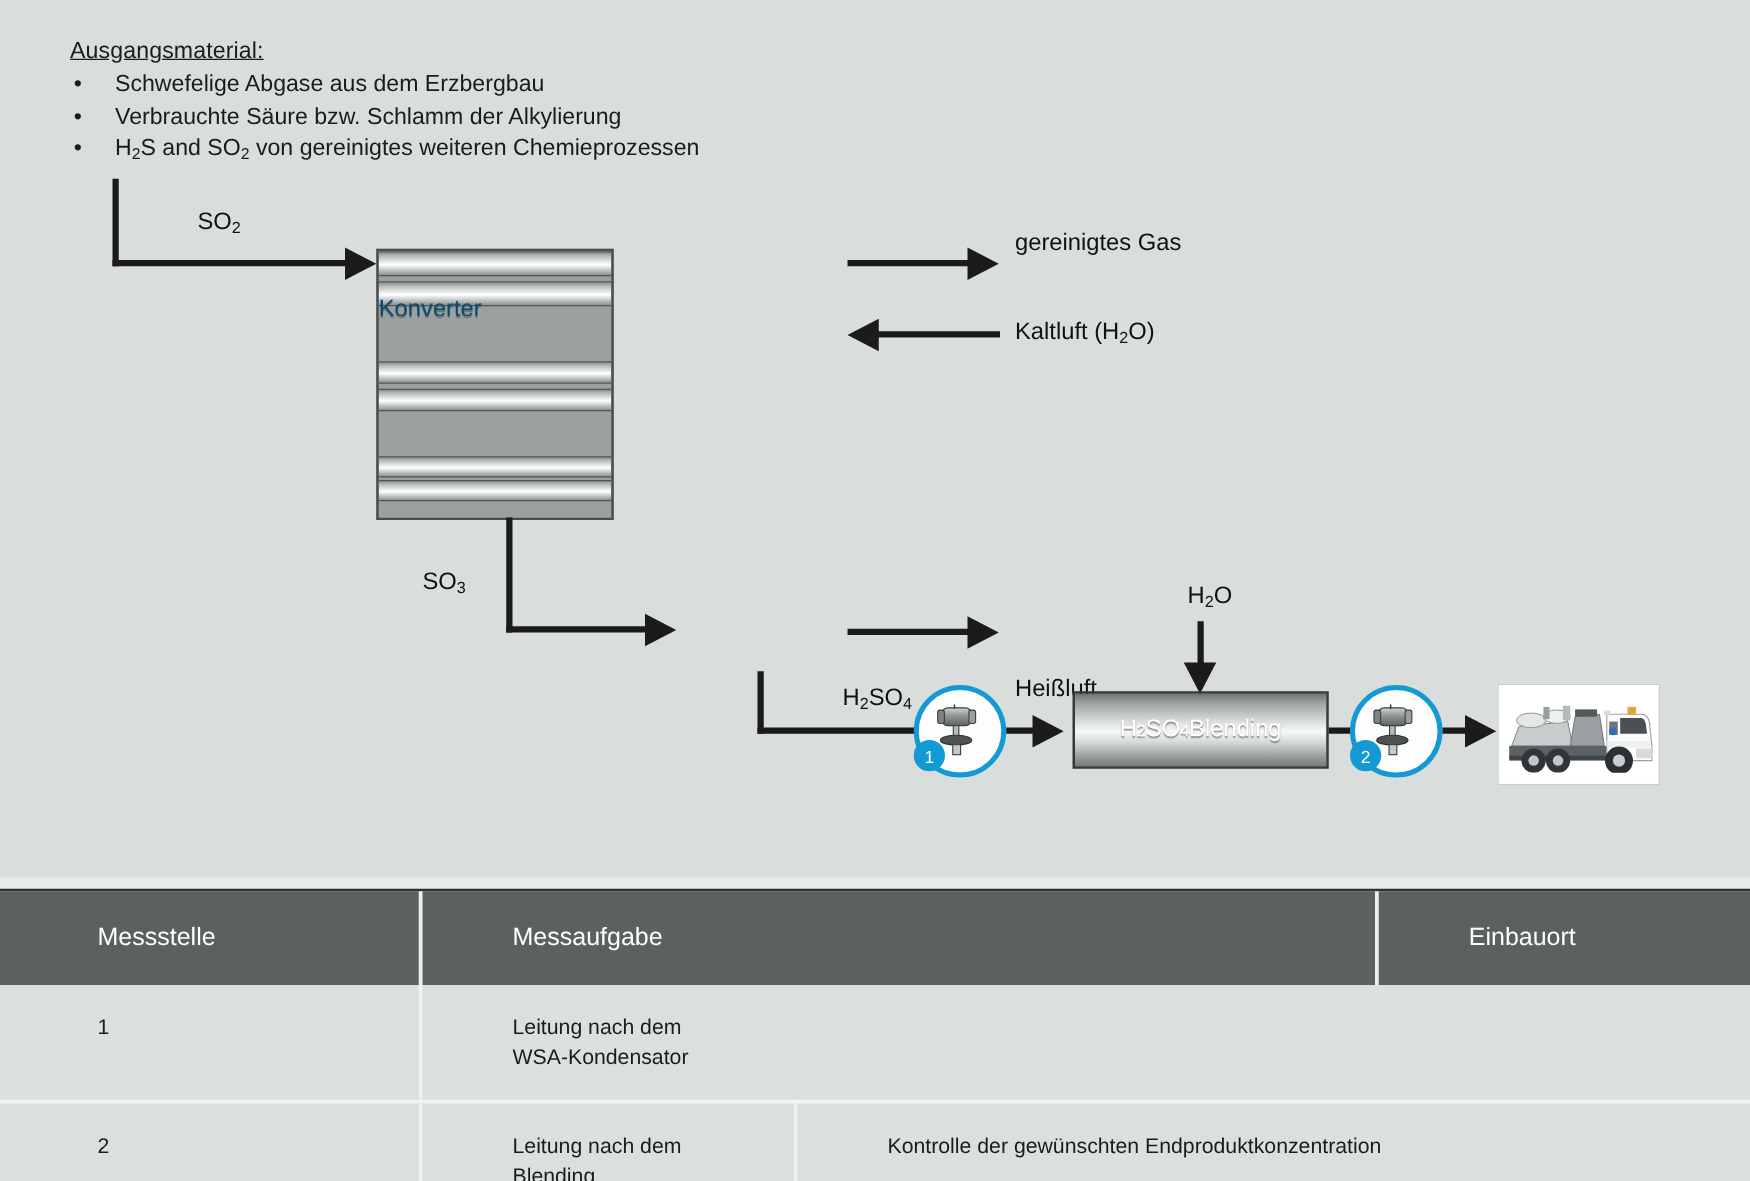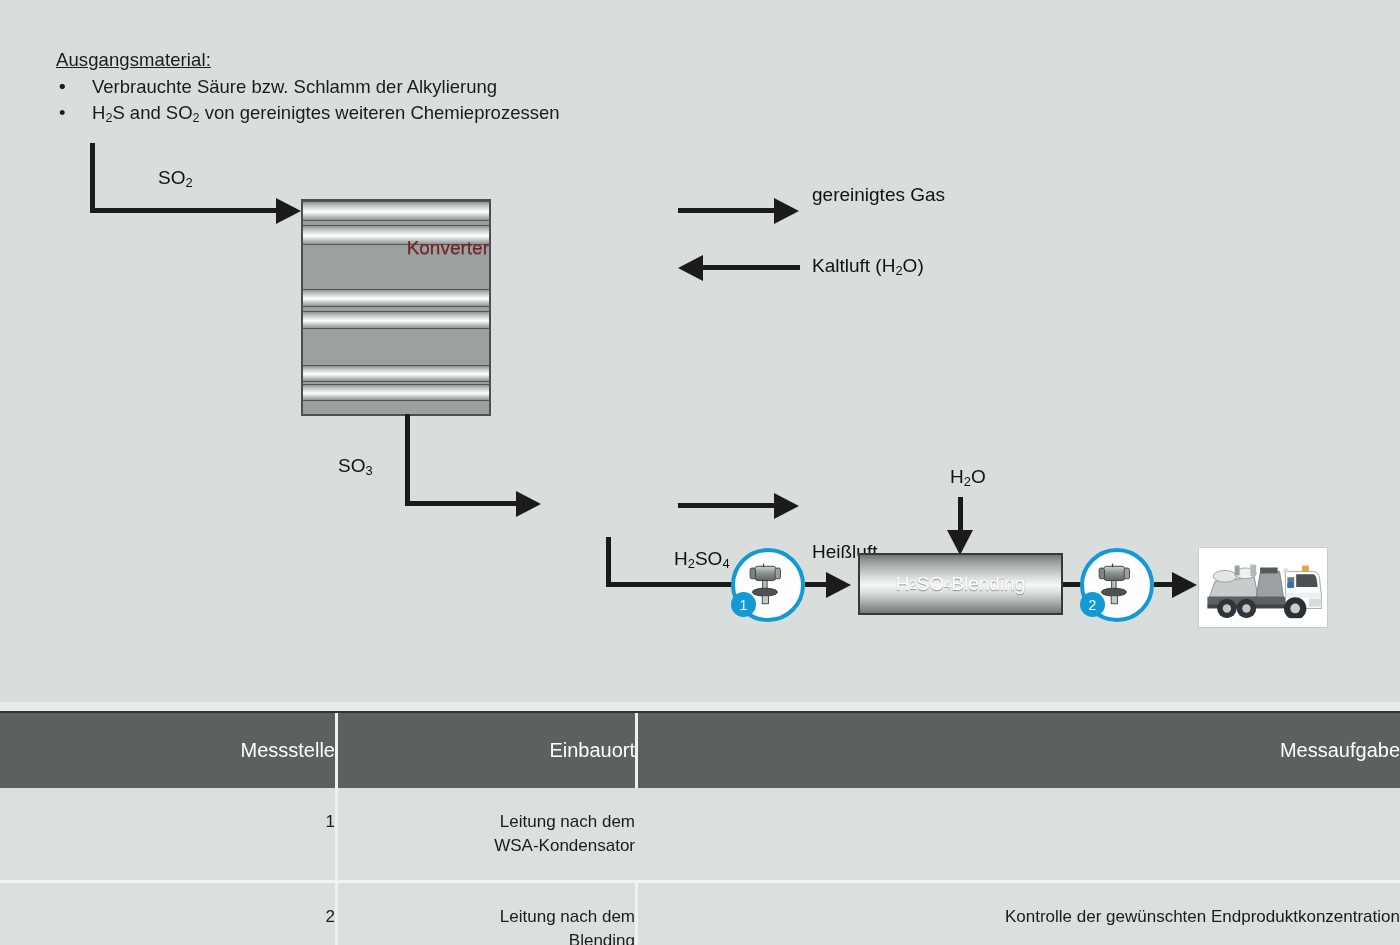--- a/index.html
+++ b/index.html
@@ -28,21 +28,20 @@
     left: 56px;
     top: 28px;
     width: 700px;
     color: #1b1b1b;
   }
   #intro .intro-title {
     font-size: 18.5px;
     text-decoration: underline;
     line-height: 24px;
     letter-spacing: 0.1px;
-    margin-top: 20px;
   }
   #intro ul {
     list-style: none;
     margin: 2px 0 0 0;
     padding: 0;
   }
   #intro li {
     font-size: 18.5px;
     line-height: 25.5px;
     position: relative;
@@ -118,22 +117,22 @@
   .conv-bed {
     position: absolute;
     left: 0;
     width: 100%;
     background: #9ba1a1;
   }
   #converter .conv-title {
     position: absolute;
     left: 0;
     width: 100%;
-    text-align: right;
-    color: #7f1d1d;
+    text-align: left;
+    color: #0c4a6e;
     font-size: 19px;
     top: 36px;
     z-index: 5;
     text-shadow: 0 1px 0 rgba(80,86,86,0.6);
   }
 
   
   #wsa {
     position: absolute;
     left: 538px;
@@ -263,36 +262,37 @@
     padding: 26px 0 26px 0;
     font-stretch: condensed;
   }
   .tbody-row { background: #dbe0de; }
   .tbody-row .cell {
     color: #1b1b1b;
     font-size: 17px;
     line-height: 24px;
     padding: 22px 0 22px 0;
   }
-  .cell { box-sizing: border-box; text-align: right; }
+  .cell { box-sizing: border-box; }
   .c1 { width: 335px; padding-left: 78px !important; }
   .c2 { width: 300px; padding-left: 72px !important; border-left: 3px solid #eef1f0; }
   .c3 { width: 765px; padding-left: 72px !important; border-left: 3px solid #eef1f0; }
   .tbody-row { border-bottom: 3px solid #f2f4f3; }
 </style>
 </head>
 <body>
 
 <div class="stage">
 
   <div id="intro">
     <div class="intro-title">Ausgangsmaterial:</div>
     <ul>
       <li>
         <span class="bullet">•</span>
+        <span>Schwefelige Abgase aus dem Erzbergbau</span>
       </li>
       <li>
         <span class="bullet">•</span>
         <span>Verbrauchte Säure bzw. Schlamm der Alkylierung</span>
       </li>
       <li>
         <span class="bullet">•</span>
         <span><span>H</span><sub>2</sub><span>S and SO</span><sub>2</sub><span> von gereinigtes weiteren Chemieprozessen</span></span>
       </li>
     </ul>
@@ -433,22 +433,22 @@
       <circle cx="98" cy="62" r="5" fill="#c8cdd0"></circle>
       <rect x="0" y="72" width="130" height="9" fill="#ffffff"></rect>
     </svg>
   </div>
 
   <div id="table">
     <div class="rule-top"></div>
 
     <div class="trow thead">
       <div class="cell c1">Messstelle</div>
+      <div class="cell c3">Messaufgabe</div>
       <div class="cell c2">Einbauort</div>
-      <div class="cell c3">Messaufgabe</div>
     </div>
 
     <div class="trow tbody-row">
       <div class="cell c1">1</div>
       <div class="cell c2">
         <span>Leitung nach dem</span><br><span>WSA-Kondensator</span>
       </div>
     </div>
 
     <div class="trow tbody-row">

